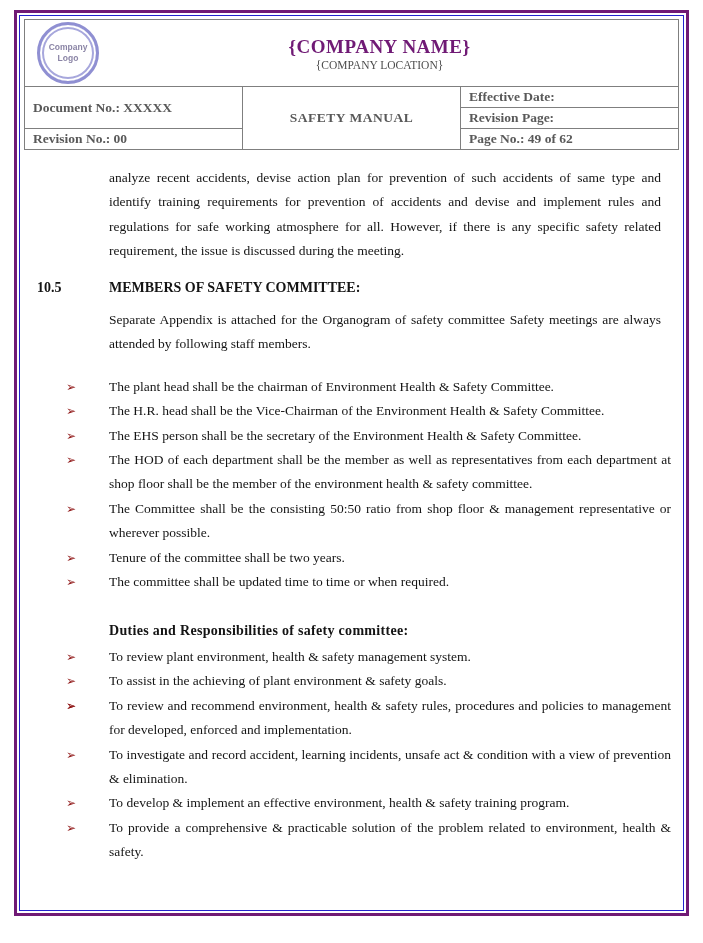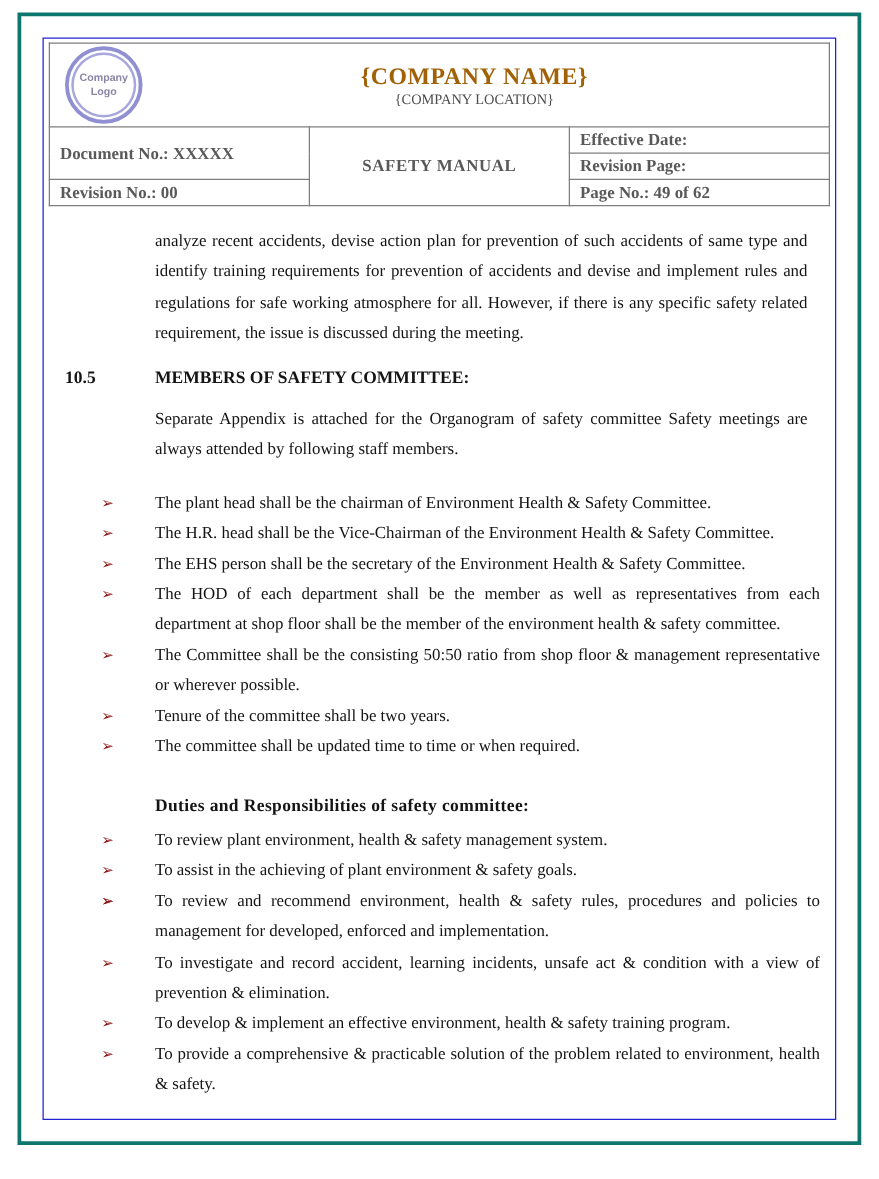--- a/index.html
+++ b/index.html
@@ -9,22 +9,22 @@
     width:703px; height:943px;
     background:#ffffff;
     font-family:"Liberation Serif", serif;
     color:#141414;
     overflow:hidden;
   }
   
   .frame {
     position:absolute; left:14px; top:10px;
     width:675px; height:906px;
-    border:3px solid #0f766e;
-    padding:17px;
+    border:3px solid #701a75;
+    padding:2px;
   }
   .frame-inner {
     width:100%; height:100%;
     border:1px solid #2323cd;
     padding:3px 4px;
     overflow:hidden;
   }
   
   table.hdr {
     width:100%;
@@ -50,21 +50,21 @@
     margin-left:4px;
   }
   .logo-text {
     font-family:"Liberation Sans", sans-serif;
     font-size:8.5px; font-weight:bold; color:#8b85a6;
     text-align:center; line-height:1.25;
     white-space:pre-line;
   }
   .title-block { flex:1 1 auto; text-align:center; padding-right:10px; }
   .company-name {
-    color:#a16207; font-weight:bold; font-size:19px; letter-spacing:0.5px;
+    color:#701a75; font-weight:bold; font-size:19px; letter-spacing:0.5px;
   }
   .company-location {
     color:#4d4d4d; font-weight:normal; font-size:11.5px; margin-top:1px;
   }
   td.doc-no { height:42px; }
   td.center-title {
     text-align:center;
     color:#7e7ee4; font-size:17px; letter-spacing:0.5px;
   }
   td.small-row { height:21px; }

